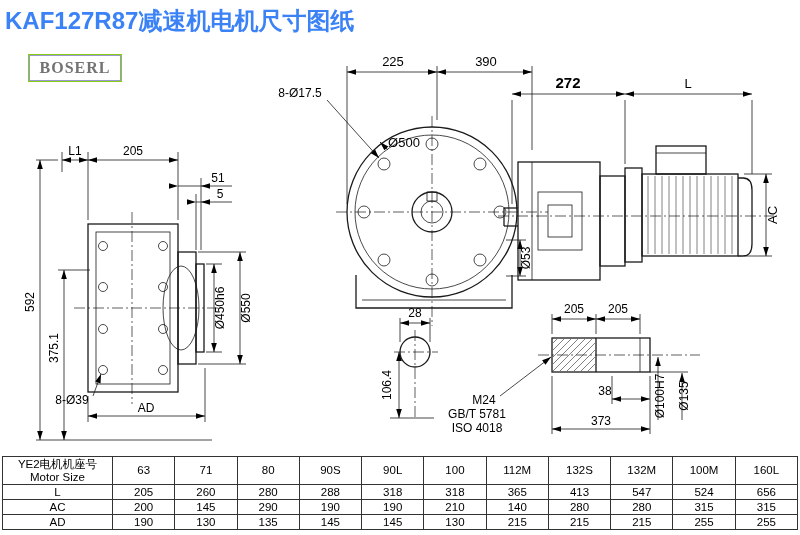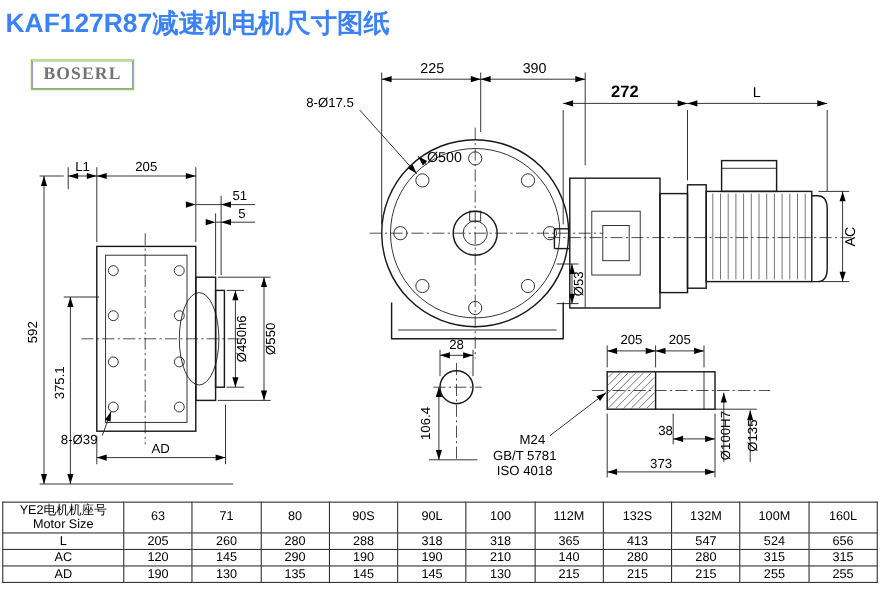--- a/index.html
+++ b/index.html
@@ -338,21 +338,21 @@
         <td>318</td>
         <td>318</td>
         <td>365</td>
         <td>413</td>
         <td>547</td>
         <td>524</td>
         <td>656</td>
       </tr>
       <tr>
         <th>AC</th>
-        <td>120</td>
+        <td>200</td>
         <td>145</td>
         <td>290</td>
         <td>190</td>
         <td>190</td>
         <td>210</td>
         <td>140</td>
         <td>280</td>
         <td>280</td>
         <td>315</td>
         <td>315</td>

